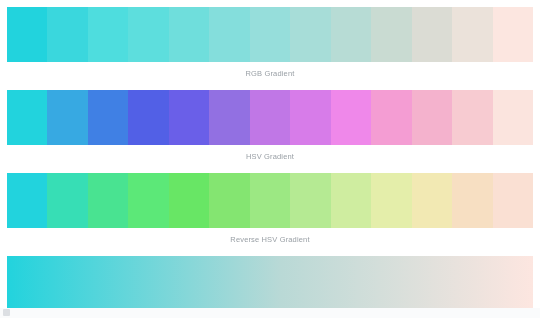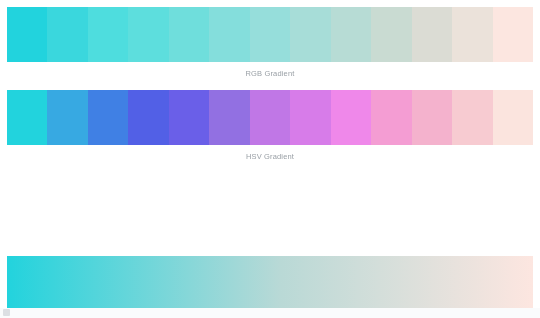--- a/index.html
+++ b/index.html
@@ -123,20 +123,38 @@
         <div class="swatch" style="background: rgb(167, 221, 216);"></div>
         <div class="swatch" style="background: rgb(183, 220, 213);"></div>
         <div class="swatch" style="background: rgb(201, 219, 210);"></div>
         <div class="swatch" style="background: rgb(219, 220, 212);"></div>
         <div class="swatch" style="background: rgb(235, 226, 218);"></div>
         <div class="swatch" style="background: rgb(252, 230, 224);"></div>
       </div>
     <div class="caption" style="color: rgb(154, 160, 166);">RGB Gradient</div>
   </div>
 
+  <div class="gradient-section" id="section-rhsv">
+    <div class="strip">
+        <div class="swatch" style="background: rgb(34, 211, 221);"></div>
+        <div class="swatch" style="background: rgb(55, 222, 181);"></div>
+        <div class="swatch" style="background: rgb(73, 227, 145);"></div>
+        <div class="swatch" style="background: rgb(92, 232, 120);"></div>
+        <div class="swatch" style="background: rgb(104, 230, 101);"></div>
+        <div class="swatch" style="background: rgb(132, 229, 113);"></div>
+        <div class="swatch" style="background: rgb(156, 232, 131);"></div>
+        <div class="swatch" style="background: rgb(181, 234, 147);"></div>
+        <div class="swatch" style="background: rgb(207, 237, 160);"></div>
+        <div class="swatch" style="background: rgb(228, 238, 170);"></div>
+        <div class="swatch" style="background: rgb(242, 233, 179);"></div>
+        <div class="swatch" style="background: rgb(247, 223, 194);"></div>
+        <div class="swatch" style="background: rgb(250, 224, 211);"></div>
+      </div>
+    <div class="caption" style="color: rgb(154, 160, 166);">Reverse HSV Gradient</div>
+  </div>
 
   <div class="gradient-section" id="section-smooth">
     <div class="strip smooth" style="background: linear-gradient(to right, rgb(34, 211, 221) 0%, rgb(185, 217, 214) 52%, rgb(253, 230, 224) 100%);"></div>
   </div>
 
   <div class="scroll-track" style="background: rgb(250, 251, 252);">
     <div class="scroll-thumb" style="background: rgb(220, 223, 227);"></div>
   </div>
 
 </div>

